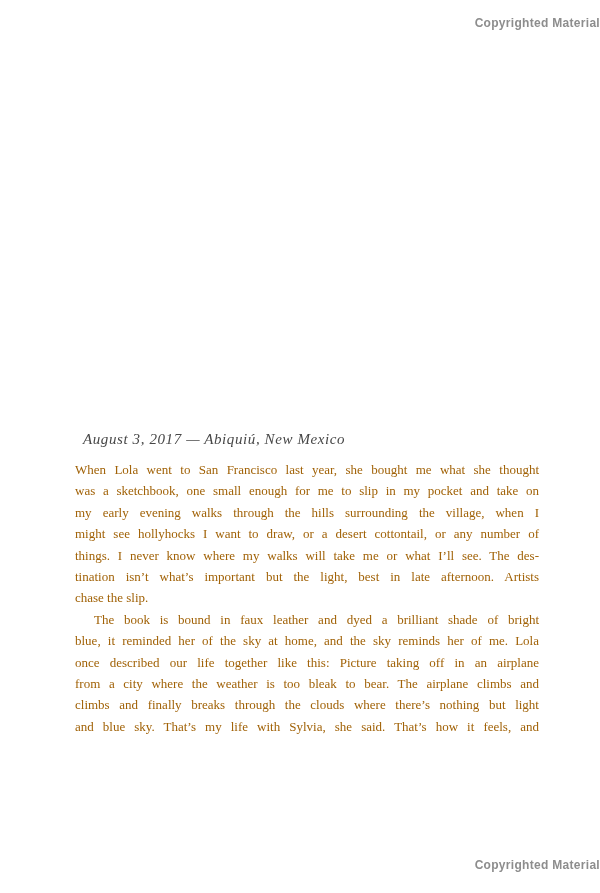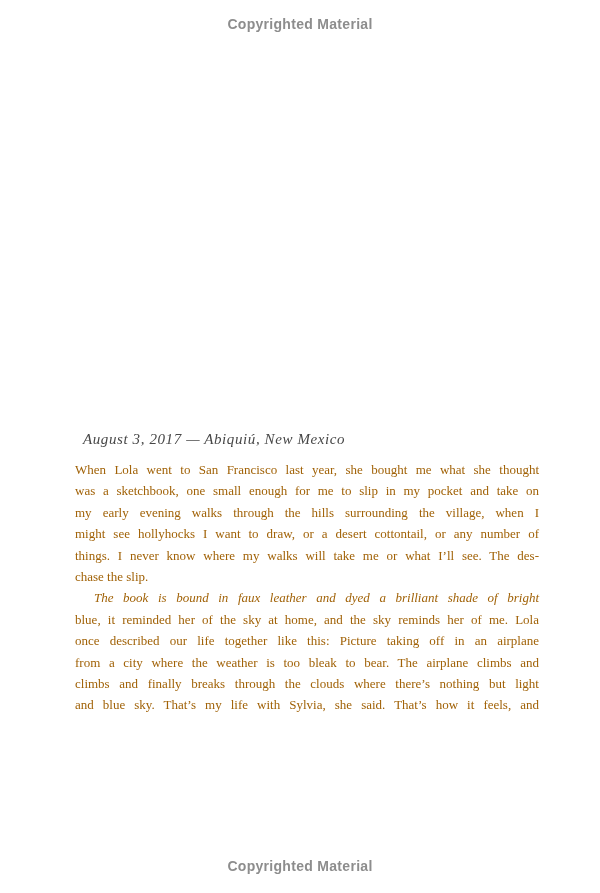--- a/index.html
+++ b/index.html
@@ -12,24 +12,24 @@
     width: 600px;
     height: 893px;
     background: #ffffff;
     overflow: hidden;
     font-family: "Liberation Serif", serif;
   }
   .notice {
     position: absolute;
     left: 0;
     width: 100%;
-    text-align: center;
+    text-align: right;
     font-family: "Liberation Sans", sans-serif;
     font-weight: bold;
-    font-size: 14px;
+    font-size: 12px;
     letter-spacing: 0.3px;
     color: #8d8d8d;
   }
   .notice.top { top: 16px; }
   .notice.bottom { top: 858px; }
   .dateline {
     position: absolute;
     top: 417px;
     left: 83px;
     font-family: "Liberation Serif", serif;
@@ -54,38 +54,38 @@
     white-space: nowrap;
     text-align: left;
   }
   .bodyline.j {
     white-space: normal;
     text-align: justify;
     text-align-last: justify;
   }
   .bodyline.indent {
     padding-left: 19px;
-    font-style: italic;
   }
 </style>
 </head>
 <body>
 
 <div class="page">
 
   <div class="notice top">Copyrighted Material</div>
 
   <div class="dateline">August 3, 2017 — Abiquiú, New Mexico</div>
 
   <div class="bodytext">
     <div class="bodyline j">When Lola went to San Francisco last year, she bought me what she thought</div>
     <div class="bodyline j">was a sketchbook, one small enough for me to slip in my pocket and take on</div>
     <div class="bodyline j">my early evening walks through the hills surrounding the village, when I</div>
     <div class="bodyline j">might see hollyhocks I want to draw, or a desert cottontail, or any number of</div>
     <div class="bodyline j">things. I never know where my walks will take me or what I’ll see. The des-</div>
+    <div class="bodyline j">tination isn’t what’s important but the light, best in late afternoon. Artists</div>
     <div class="bodyline">chase the slip.</div>
     <div class="bodyline j indent">The book is bound in faux leather and dyed a brilliant shade of bright</div>
     <div class="bodyline j">blue, it reminded her of the sky at home, and the sky reminds her of me. Lola</div>
     <div class="bodyline j">once described our life together like this: Picture taking off in an airplane</div>
     <div class="bodyline j">from a city where the weather is too bleak to bear. The airplane climbs and</div>
     <div class="bodyline j">climbs and finally breaks through the clouds where there’s nothing but light</div>
     <div class="bodyline j">and blue sky. That’s my life with Sylvia, she said. That’s how it feels, and</div>
   </div>
 
   <div class="notice bottom">Copyrighted Material</div>

